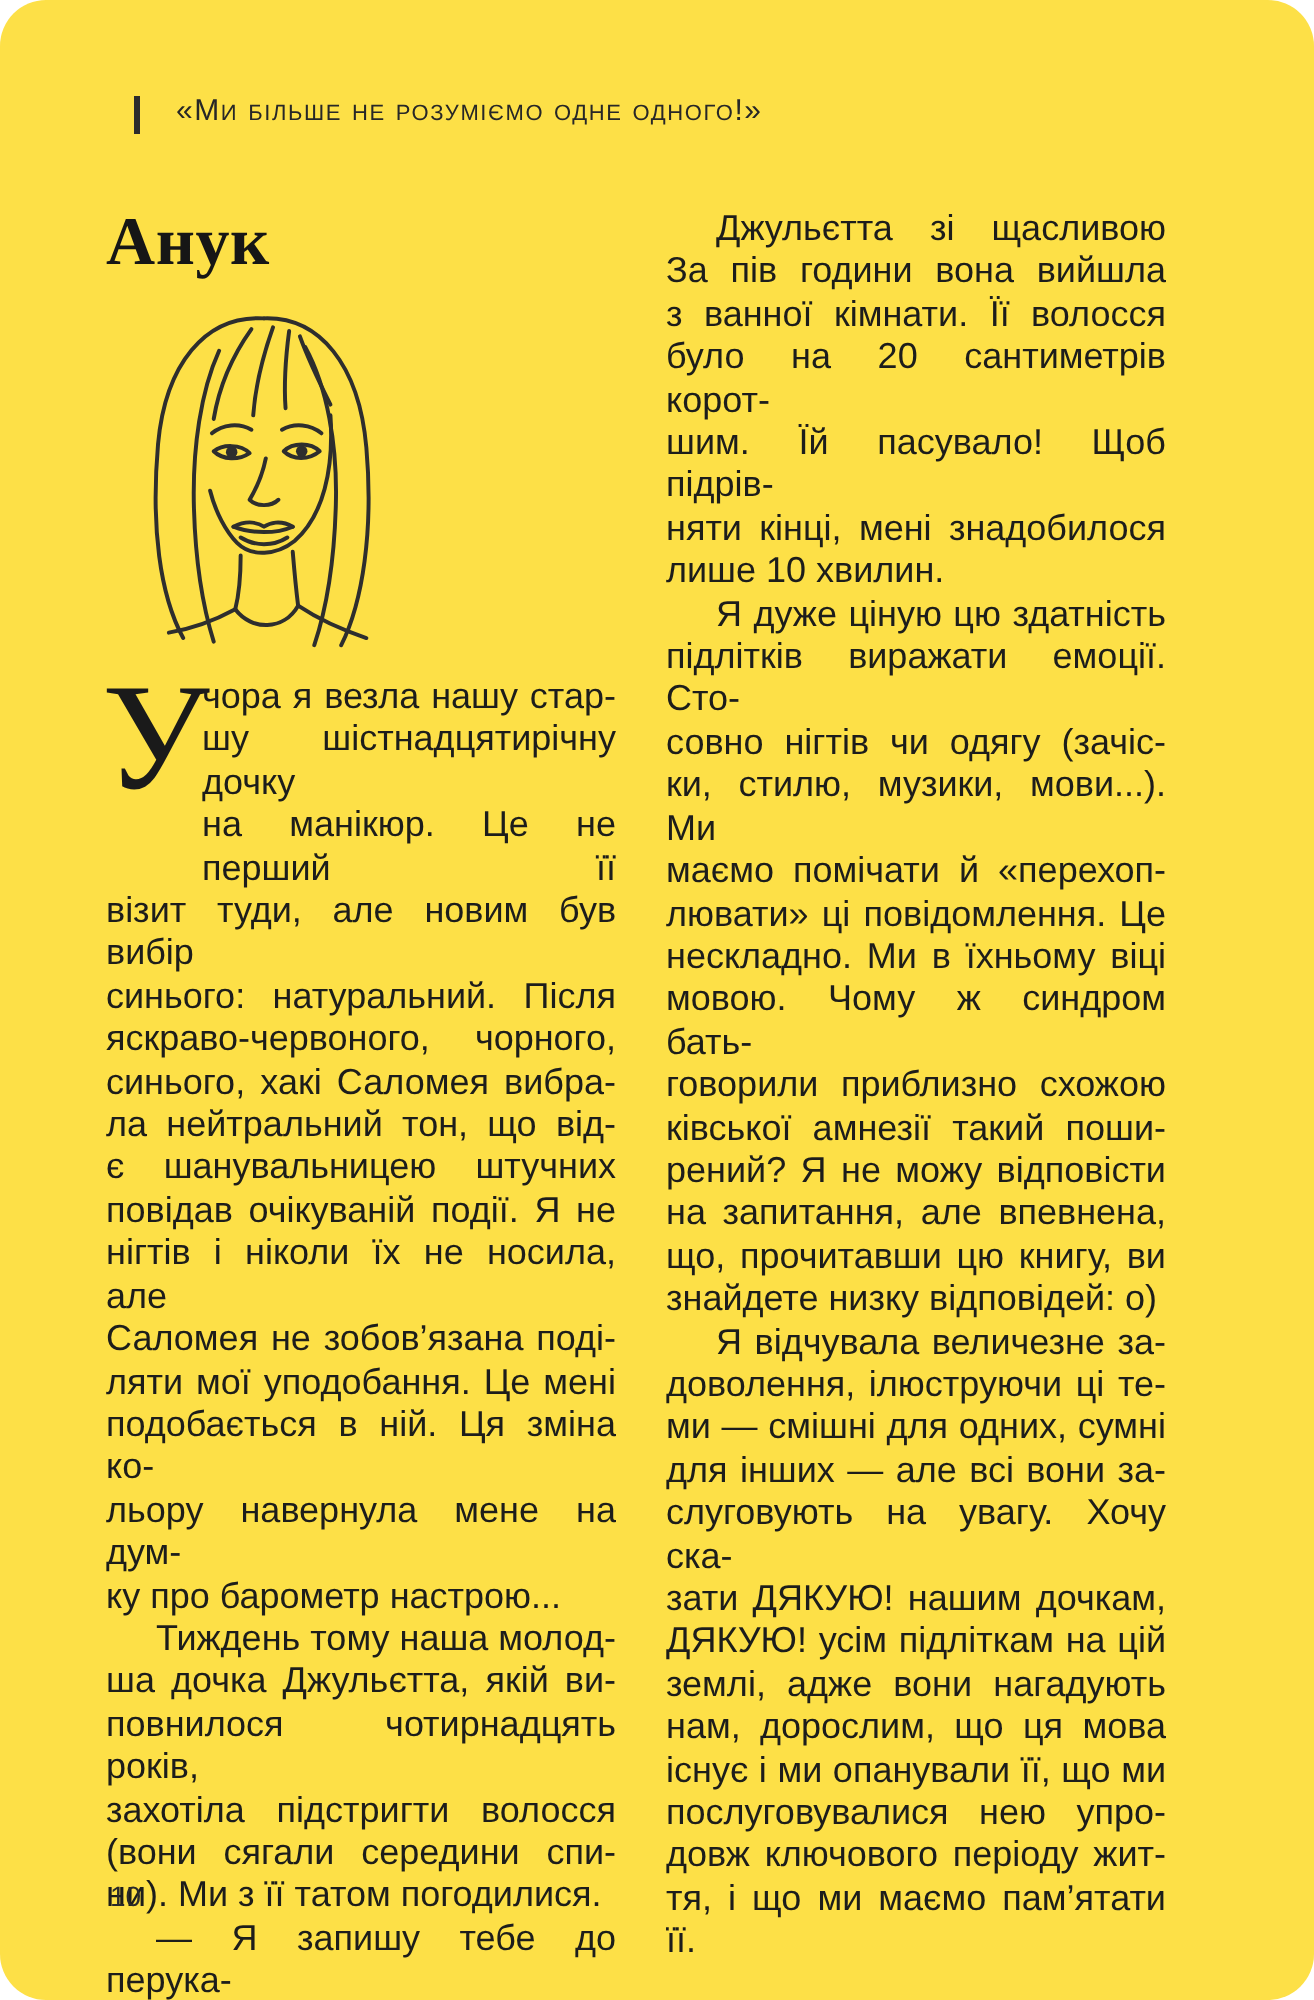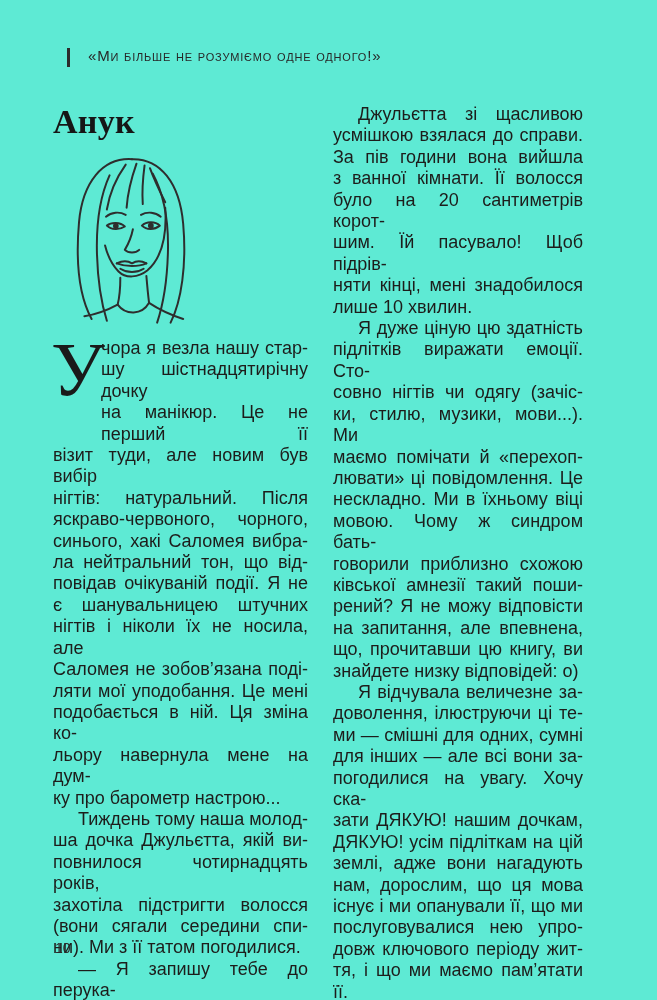--- a/index.html
+++ b/index.html
@@ -5,21 +5,22 @@
   html,body { margin:0; padding:0; }
   body {
     width:657px; height:1000px; position:relative;
     background:#ffffff;
     font-family:"Liberation Sans", sans-serif;
     color:#1d1d1b;
     overflow:hidden;
   }
   .page {
     position:absolute; inset:0;
-    background:#5eead4;
+    background:#fde047;
+    border-radius:23px;
   }
   .head-bar {
     position:absolute; left:67px; top:48px;
     width:3px; height:19px; background:#2c2c2c;
   }
   .running-head {
     position:absolute; left:88px; top:47px;
     font-size:15px; font-variant:small-caps;
     letter-spacing:0.8px; color:#272727;
     white-space:nowrap;
@@ -97,26 +98,26 @@
       <path class="ln" d="M69,170 C78,182 96,182 104,168"></path>
     </svg>
 
     <div>
         <div class="block">
           <div class="dropcap">У</div>
           <div class="tline">чора я везла нашу стар-</div>
           <div class="tline">шу шістнадцятирічну дочку</div>
           <div class="tline">на манікюр. Це не перший її</div>
           <div class="tline">візит туди, але новим був вибір</div>
-          <div class="tline">нігтів: натуральний. Після</div>
+          <div class="tline">синього: натуральний. Після</div>
           <div class="tline">яскраво-червоного, чорного,</div>
           <div class="tline">синього, хакі Саломея вибра-</div>
           <div class="tline">ла нейтральний тон, що від-</div>
+          <div class="tline">є шанувальницею штучних</div>
           <div class="tline">повідав очікуваній події. Я не</div>
-          <div class="tline">є шанувальницею штучних</div>
           <div class="tline">нігтів і ніколи їх не носила, але</div>
           <div class="tline">Саломея не зобов’язана поді-</div>
           <div class="tline">ляти мої уподобання. Це мені</div>
           <div class="tline">подобається в ній. Ця зміна ко-</div>
           <div class="tline">льору навернула мене на дум-</div>
           <div class="tline lastline">ку про барометр настрою...</div>
         </div>
         <div class="block">
           <div class="tline indent">Тиждень тому наша молод-</div>
           <div class="tline">ша дочка Джульєтта, якій ви-</div>
@@ -128,21 +129,20 @@
         <div class="block">
           <div class="tline indent">— Я запишу тебе до перука-</div>
         </div>
       </div>
   </div>
 
   <div class="col col-right">
     <div>
         <div class="block">
           <div class="tline indent">Джульєтта зі щасливою</div>
-          <div class="tline">усмішкою взялася до справи.</div>
           <div class="tline">За пів години вона вийшла</div>
           <div class="tline">з ванної кімнати. Її волосся</div>
           <div class="tline">було на 20 сантиметрів корот-</div>
           <div class="tline">шим. Їй пасувало! Щоб підрів-</div>
           <div class="tline">няти кінці, мені знадобилося</div>
           <div class="tline lastline">лише 10 хвилин.</div>
         </div>
         <div class="block">
           <div class="tline indent">Я дуже ціную цю здатність</div>
           <div class="tline">підлітків виражати емоції. Сто-</div>
@@ -157,21 +157,21 @@
           <div class="tline">рений? Я не можу відповісти</div>
           <div class="tline">на запитання, але впевнена,</div>
           <div class="tline">що, прочитавши цю книгу, ви</div>
           <div class="tline lastline">знайдете низку відповідей: о)</div>
         </div>
         <div class="block">
           <div class="tline indent">Я відчувала величезне за-</div>
           <div class="tline">доволення, ілюструючи ці те-</div>
           <div class="tline">ми — смішні для одних, сумні</div>
           <div class="tline">для інших — але всі вони за-</div>
-          <div class="tline">погодилися на увагу. Хочу ска-</div>
+          <div class="tline">слуговують на увагу. Хочу ска-</div>
           <div class="tline">зати ДЯКУЮ! нашим дочкам,</div>
           <div class="tline">ДЯКУЮ! усім підліткам на цій</div>
           <div class="tline">землі, адже вони нагадують</div>
           <div class="tline">нам, дорослим, що ця мова</div>
           <div class="tline">існує і ми опанували її, що ми</div>
           <div class="tline">послуговувалися нею упро-</div>
           <div class="tline">довж ключового періоду жит-</div>
           <div class="tline">тя, і що ми маємо пам’ятати її.</div>
         </div>
       </div>

